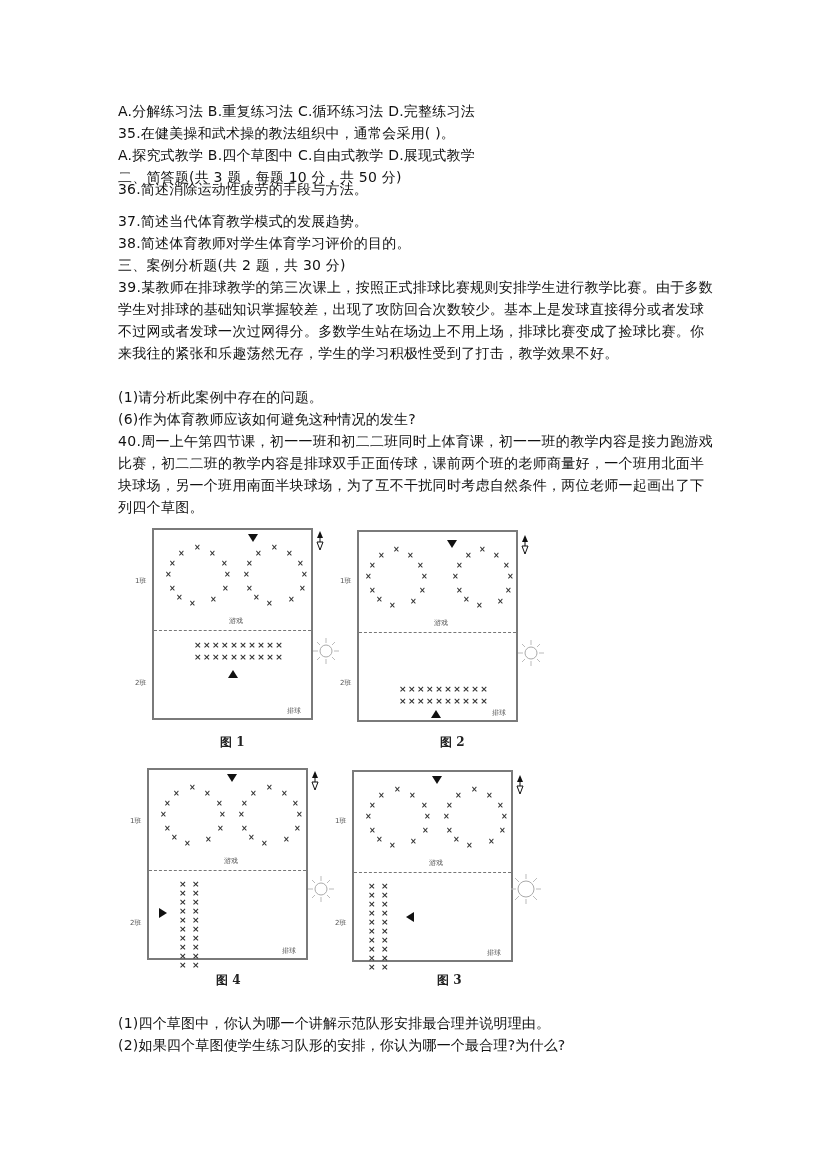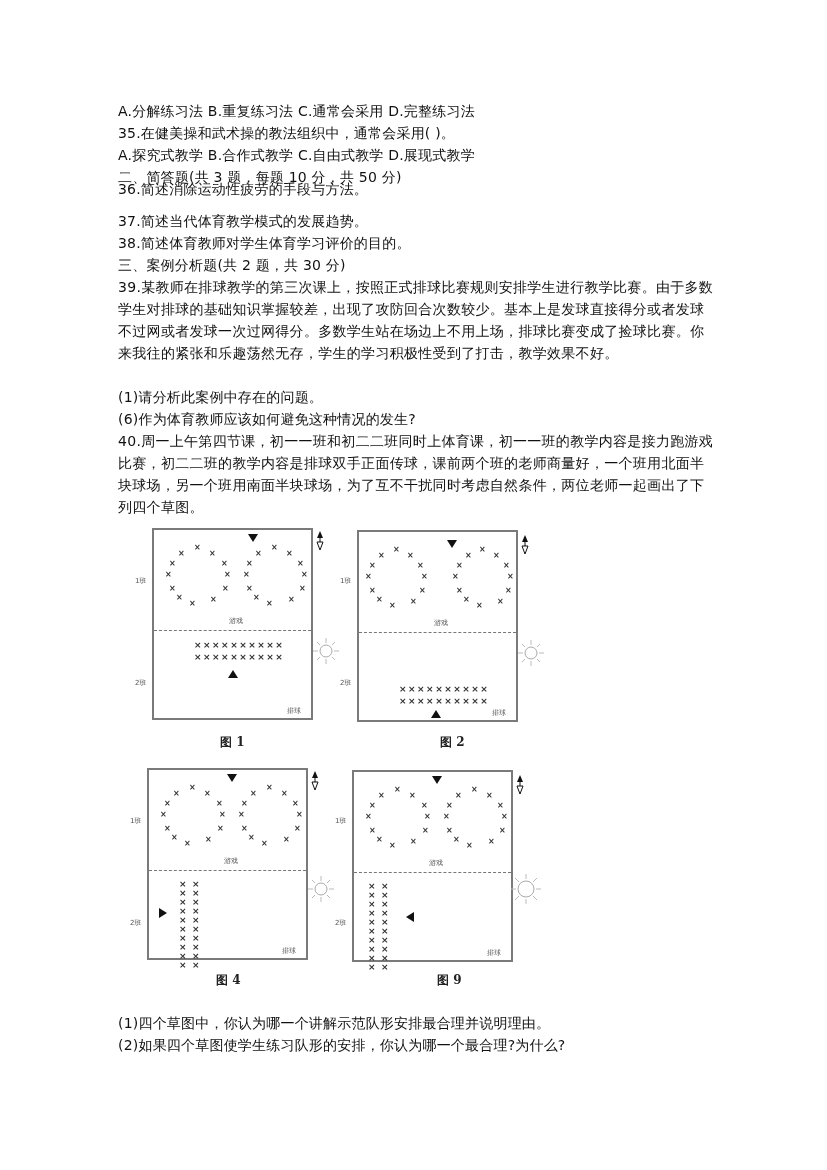--- a/index.html
+++ b/index.html
@@ -16,23 +16,23 @@
   .tri-down { position: absolute; width:0; height:0; border-left:5px solid transparent; border-right:5px solid transparent; border-top:8px solid #111; }
   .tri-up { position: absolute; width:0; height:0; border-left:5px solid transparent; border-right:5px solid transparent; border-bottom:8px solid #111; }
   .tri-right { position: absolute; width:0; height:0; border-top:5px solid transparent; border-bottom:5px solid transparent; border-left:8px solid #111; }
   .tri-left { position: absolute; width:0; height:0; border-top:5px solid transparent; border-bottom:5px solid transparent; border-right:8px solid #111; }
   .row-x { position: absolute; font-size: 9px; letter-spacing: 1.5px; color: #333; font-weight: bold; }
   .col-x { position: absolute; font-size: 9px; line-height: 9px; color: #333; font-weight: bold; width: 8px; word-break: break-all; }
 </style>
 </head>
 <body>
 
-<div class="line" style="top:100px">A.分解练习法 B.重复练习法 C.通常会采用 D.完整练习法</div>
+<div class="line" style="top:100px">A.分解练习法 B.重复练习法 C.循环练习法 D.完整练习法</div>
 <div class="line" style="top:122px">35.在健美操和武术操的教法组织中，通常会采用( )。</div>
-<div class="line" style="top:144px">A.探究式教学 B.合作式教学 C.自由式教学 D.展现式教学</div>
+<div class="line" style="top:144px">A.探究式教学 B.四个草图中 C.自由式教学 D.展现式教学</div>
 <div class="line" style="top:166px">二、简答题(共 3 题，每题 10 分，共 50 分)</div>
 <div class="line" style="top:178px">36.简述消除运动性疲劳的手段与方法。</div>
 <div class="line" style="top:210px">37.简述当代体育教学模式的发展趋势。</div>
 <div class="line" style="top:232px">38.简述体育教师对学生体育学习评价的目的。</div>
 <div class="line" style="top:254px">三、案例分析题(共 2 题，共 30 分)</div>
 <div class="para" style="top:276px">39.某教师在排球教学的第三次课上，按照正式排球比赛规则安排学生进行教学比赛。由于多数学生对排球的基础知识掌握较差，出现了攻防回合次数较少。基本上是发球直接得分或者发球不过网或者发球一次过网得分。多数学生站在场边上不用上场，排球比赛变成了捡球比赛。你来我往的紧张和乐趣荡然无存，学生的学习积极性受到了打击，教学效果不好。</div>
 <div class="line" style="top:386px">(1)请分析此案例中存在的问题。</div>
 <div class="line" style="top:408px">(6)作为体育教师应该如何避免这种情况的发生?</div>
 <div class="para" style="top:430px">40.周一上午第四节课，初一一班和初二二班同时上体育课，初一一班的教学内容是接力跑游戏比赛，初二二班的教学内容是排球双手正面传球，课前两个班的老师商量好，一个班用北面半块球场，另一个班用南面半块球场，为了互不干扰同时考虑自然条件，两位老师一起画出了下列四个草图。</div>
 
@@ -256,17 +256,17 @@
         <line x1="15" y1="0" x2="15" y2="5"></line>
         <line x1="15" y1="25" x2="15" y2="30"></line>
         <line x1="0" y1="15" x2="5" y2="15"></line>
         <line x1="25" y1="15" x2="30" y2="15"></line>
         <line x1="4" y1="4" x2="8" y2="8"></line>
         <line x1="22" y1="22" x2="26" y2="26"></line>
         <line x1="26" y1="4" x2="22" y2="8"></line>
         <line x1="4" y1="26" x2="8" y2="22"></line>
       </g>
     </svg>
-  <span class="cap" style="left:112px; top:204px">图 9</span>
+  <span class="cap" style="left:112px; top:204px">图 3</span>
 </div>
 
 <div class="line" style="top:1012px">(1)四个草图中，你认为哪一个讲解示范队形安排最合理并说明理由。</div>
 <div class="line" style="top:1034px">(2)如果四个草图使学生练习队形的安排，你认为哪一个最合理?为什么?</div>
 
 </body></html>

